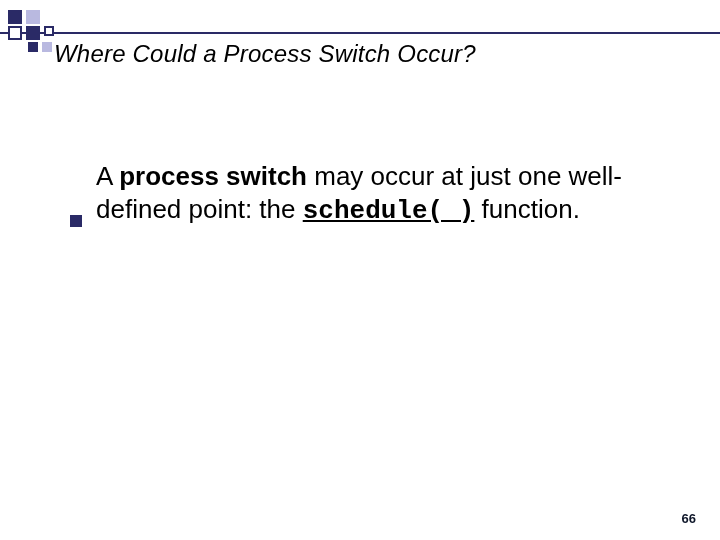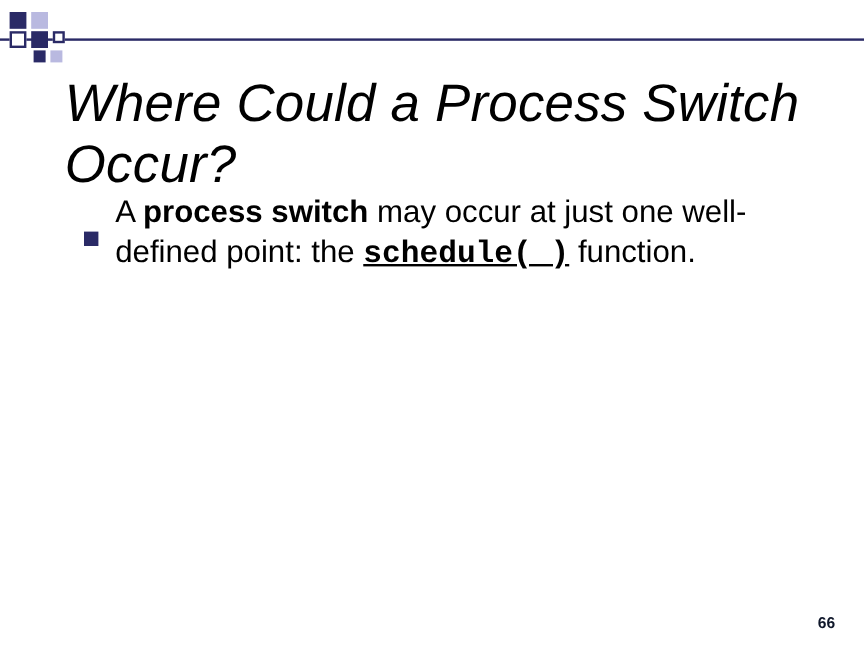--- a/index.html
+++ b/index.html
@@ -41,43 +41,43 @@
   .s1 { top: 4px;  left: 8px;  width: 14px; height: 14px; }   
   .s2 { top: 4px;  left: 26px; width: 14px; height: 14px; }   
   .s3 { top: 20px; left: 8px;  width: 14px; height: 14px; }   
   .s4 { top: 20px; left: 26px; width: 14px; height: 14px; }   
   .s5 { top: 20px; left: 44px; width: 10px; height: 10px; }   
   .s6 { top: 36px; left: 28px; width: 10px; height: 10px; }   
   .s7 { top: 36px; left: 42px; width: 10px; height: 10px; }   
 
   .title {
     position: absolute;
-    top: 62px;
+    top: 40px;
     left: 54px;
     right: 30px;
-    font-size: 44px;
+    font-size: 24px;
     font-style: italic;
     line-height: 1.15;
     color: #000;
     letter-spacing: 0.2px;
   }
 
   .body {
     position: absolute;
     top: 160px;
     left: 70px;
     right: 60px;
     font-size: 26px;
     line-height: 1.25;
     color: #000;
   }
 
   .bullet-row {
     display: flex;
-    align-items: center;
+    align-items: flex-end;
   }
   .bullet-square {
     width: 12px;
     height: 12px;
     background: #2a2a66;
     flex: 0 0 auto;
     margin-top: 10px;
     margin-right: 14px;
   }
   .bullet-text {

